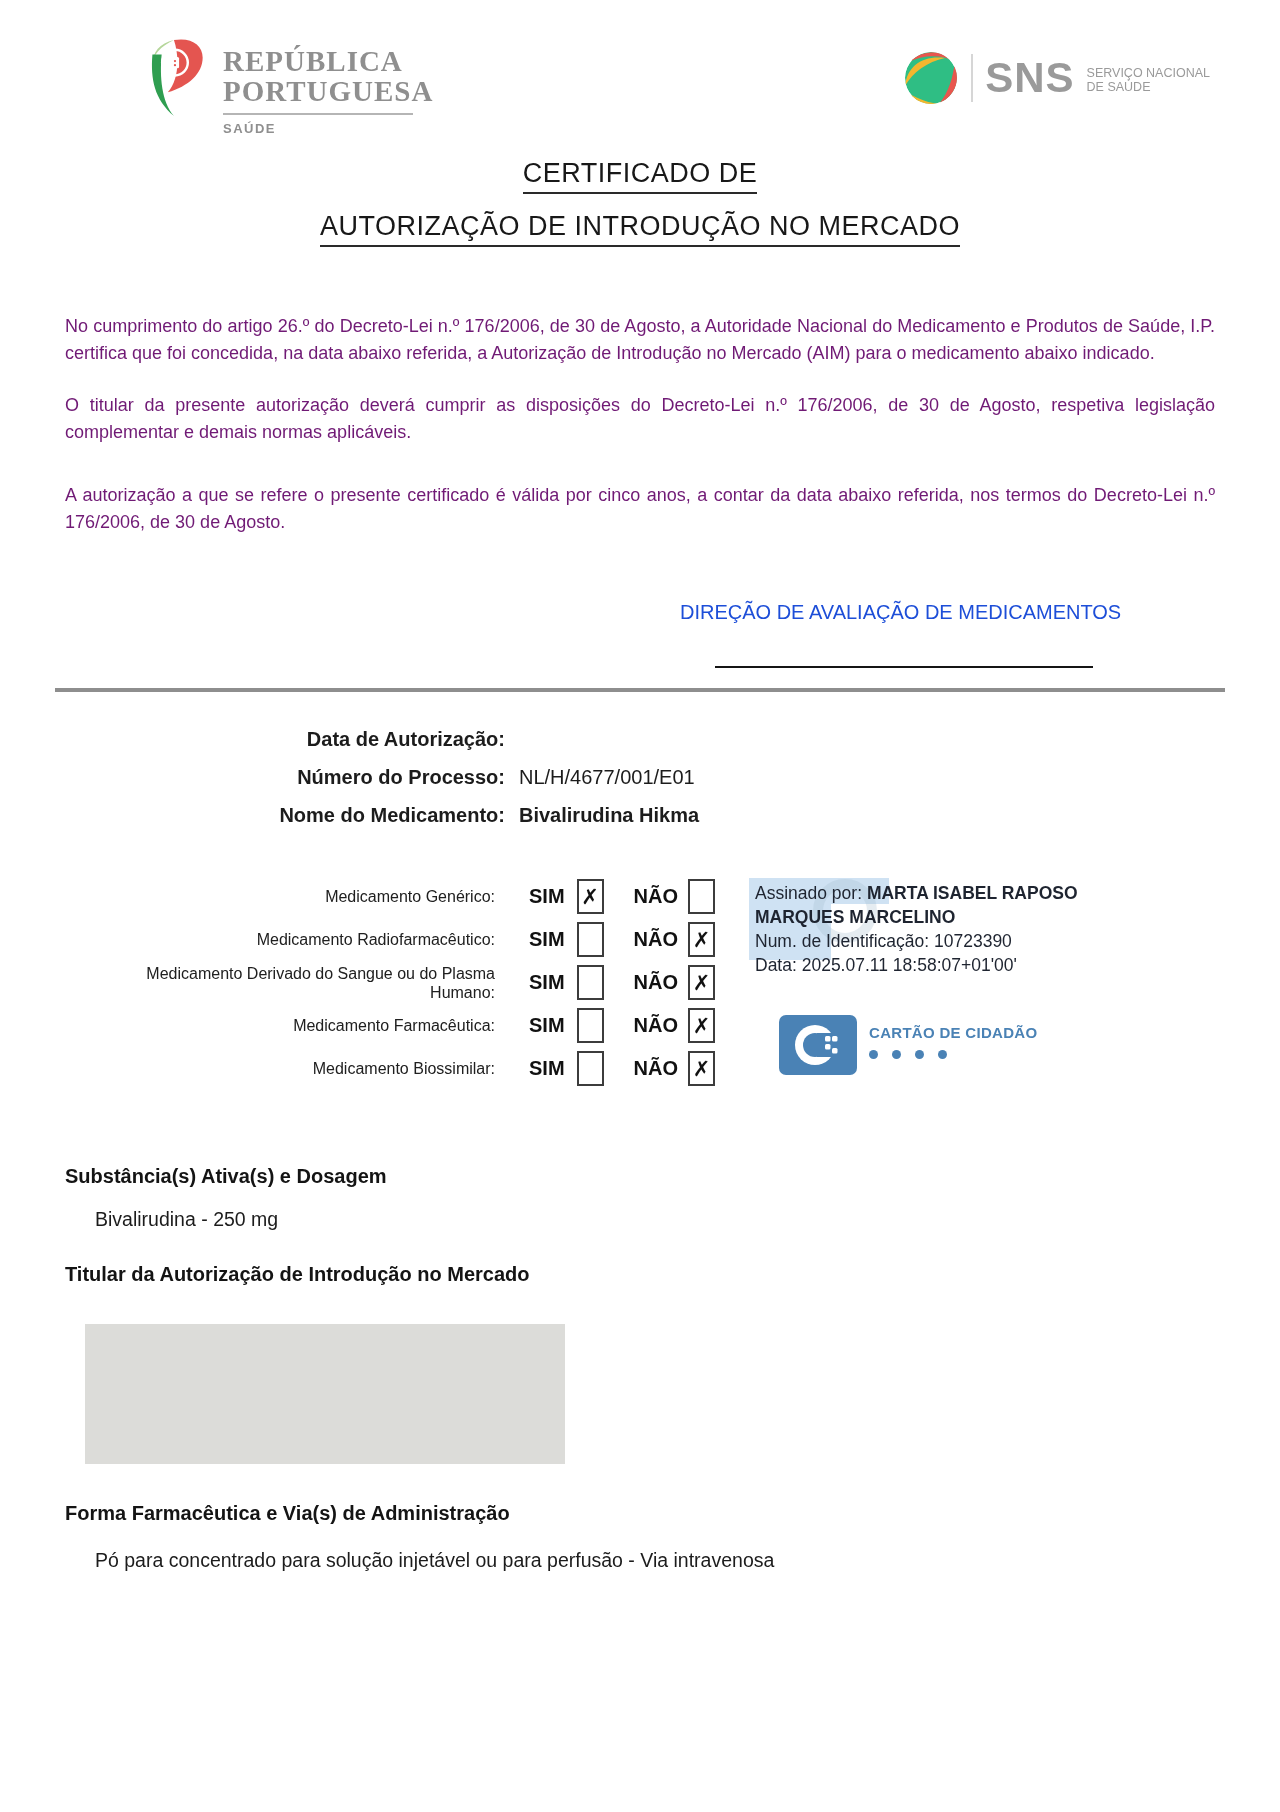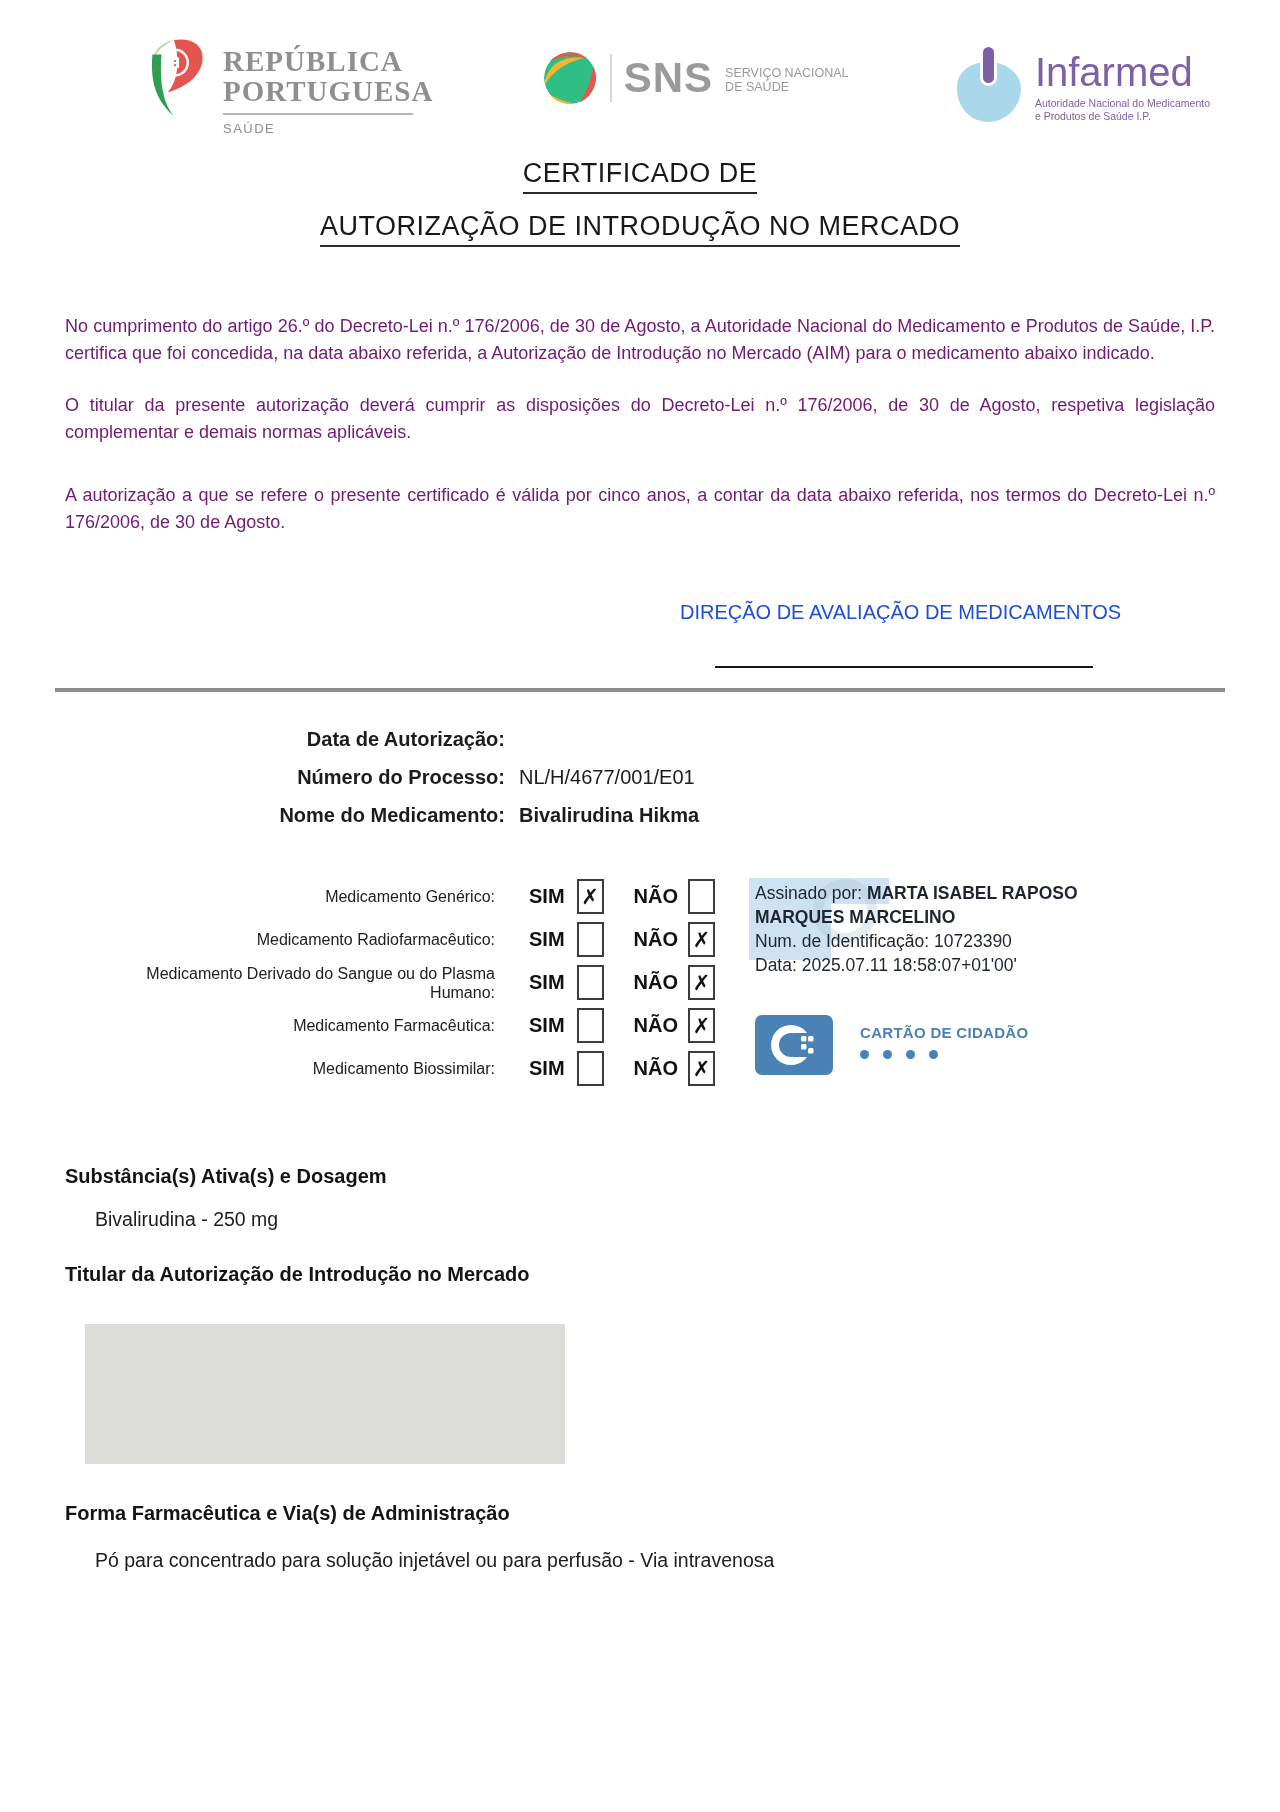--- a/index.html
+++ b/index.html
@@ -12,21 +12,21 @@
   html,body{background:#fff}
   body{font-family:"Liberation Sans","DejaVu Sans",sans-serif;color:var(--text)}
   .page{position:relative;width:1280px;height:1672px;background:#fff;overflow:hidden;padding:0 65px}
 
   
   .logos{display:flex;justify-content:space-between;align-items:flex-start;margin-top:38px;padding-left:80px;padding-right:5px;height:100px}
   .logo-rp{display:flex;gap:16px}
   .rp-text{padding-top:8px}
   .rp-line{font-family:"Liberation Serif","DejaVu Serif",serif;font-weight:bold;font-size:29px;line-height:30px;color:var(--logo-gray);letter-spacing:1px}
   .rp-rule{width:190px;border-top:2px solid #b5b5b5;margin:7px 0 6px 0}
-  .rp-sub{font-size:13px;font-weight:normal;letter-spacing:1.5px;color:var(--logo-gray)}
+  .rp-sub{font-size:13px;font-weight:bold;letter-spacing:1.5px;color:var(--logo-gray)}
   .logo-sns{display:flex;align-items:center;gap:12px;margin-top:12px}
   .sns-divider{width:2px;height:48px;background:#d6d6d6}
   .sns-acronym{font-size:42px;font-weight:bold;color:#9a9a9a;letter-spacing:1px}
   .sns-sub{font-size:12.5px;color:#9a9a9a;line-height:14.5px;padding-top:4px}
   .logo-infarmed{display:flex;gap:12px;margin-top:6px}
   .inf-icon{position:relative;width:66px;height:82px}
   .inf-blob{position:absolute;left:0;bottom:4px;width:64px;height:60px;background:var(--infarmed-blue);border-radius:46% 50% 52% 48%/40% 44% 56% 54%}
   .inf-bar{position:absolute;left:23px;top:0;width:17px;height:42px;background:var(--infarmed-purple);border:3px solid #fff;border-radius:9px}
   .inf-name{font-size:40px;color:var(--infarmed-purple);line-height:44px;margin-top:6px}
   .inf-sub{font-size:10.5px;color:var(--infarmed-purple);line-height:13px;margin-top:3px}
@@ -67,21 +67,21 @@
 
   
   .sig-stamp{position:absolute;left:690px;top:6px;width:400px;font-size:17.5px;line-height:24px;color:#1e2430}
   .sig-hl{position:absolute;left:-6px;top:-3px;width:140px;height:26px;background:var(--sig-highlight)}
   .sig-hl2{position:absolute;left:-6px;top:23px;width:82px;height:56px;background:var(--sig-highlight)}
   .sig-watermark{position:absolute;left:58px;top:-2px;width:64px;height:64px;border:10px solid rgba(160,185,205,.28);border-radius:50%}
   .sig-text{position:relative;z-index:1}
   .sig-text strong{font-weight:bold}
 
   
-  .cc-logo{position:absolute;left:690px;top:140px;display:flex;gap:27px}
+  .cc-logo{position:absolute;left:714px;top:140px;display:flex;gap:12px}
   .cc-right{padding-top:9px}
   .cc-label{font-size:15px;font-weight:bold;letter-spacing:.3px;color:var(--cc-blue)}
   .cc-dots{display:flex;gap:14px;margin-top:9px}
   .cc-dots i{width:9px;height:9px;border-radius:50%;background:var(--cc-blue)}
 
   
   .section h2{font-size:20px;font-weight:bold;color:#141414}
   .sec1{margin-top:48px}
   .sec1 .sec-content{margin:20px 0 0 30px;font-size:19.5px}
   .sec2{margin-top:38px}
@@ -135,33 +135,20 @@
         </g>
       </svg>
       <div class="sns-divider"></div>
       <div class="sns-acronym">SNS</div>
       <div class="sns-sub">
         <div>SERVIÇO NACIONAL</div>
         <div>DE SAÚDE</div>
       </div>
     </div>
 
-    <div class="logo-infarmed">
-      <div class="inf-icon">
-        <div class="inf-blob"></div>
-        <div class="inf-bar"></div>
-      </div>
-      <div>
-        <div class="inf-name">Infarmed</div>
-        <div class="inf-sub">
-          <div>Autoridade Nacional do Medicamento</div>
-          <div>e Produtos de Saúde I.P.</div>
-        </div>
-      </div>
-    </div>
   </header>
 
   <div class="title">
     <div><span class="t1">CERTIFICADO DE</span></div>
     <div><span class="t2">AUTORIZAÇÃO DE INTRODUÇÃO NO MERCADO</span></div>
   </div>
 
   <div class="body-text">
     <p>No cumprimento do artigo 26.º do Decreto-Lei n.º 176/2006, de 30 de Agosto, a Autoridade Nacional do Medicamento e Produtos de Saúde, I.P. certifica que foi concedida, na data abaixo referida, a Autorização de Introdução no Mercado (AIM) para o medicamento abaixo indicado.</p>
     <p>O titular da presente autorização deverá cumprir as disposições do Decreto-Lei n.º 176/2006, de 30 de Agosto, respetiva legislação complementar e demais normas aplicáveis.</p>

